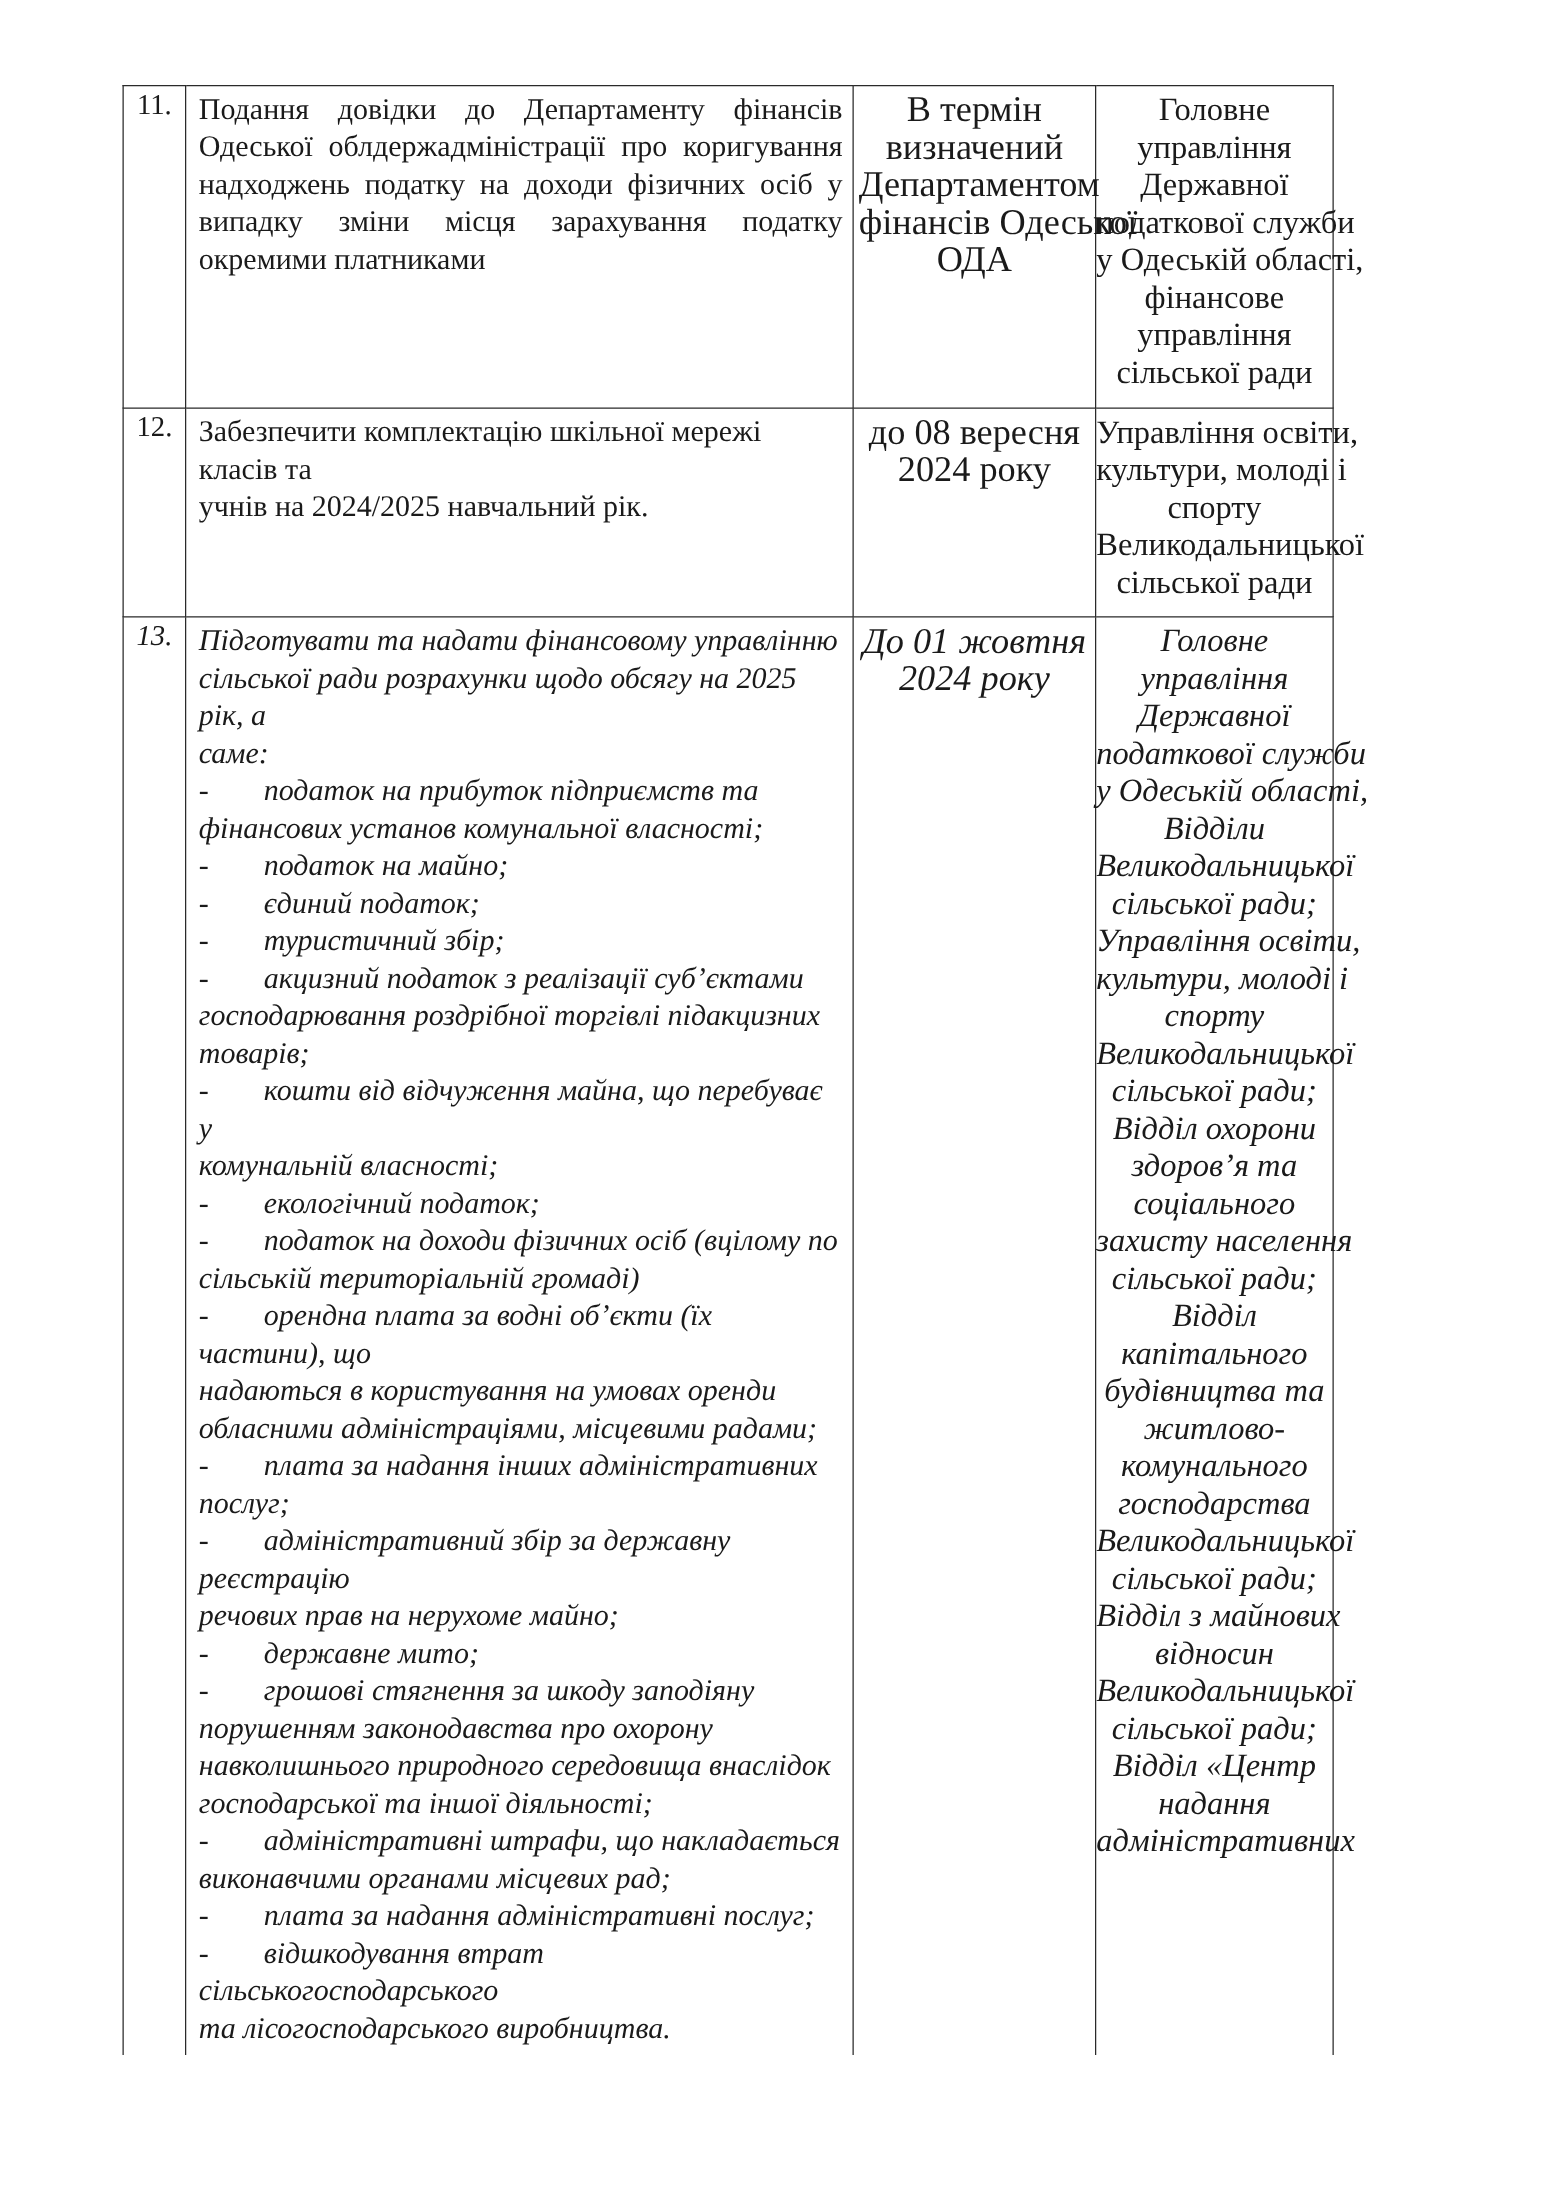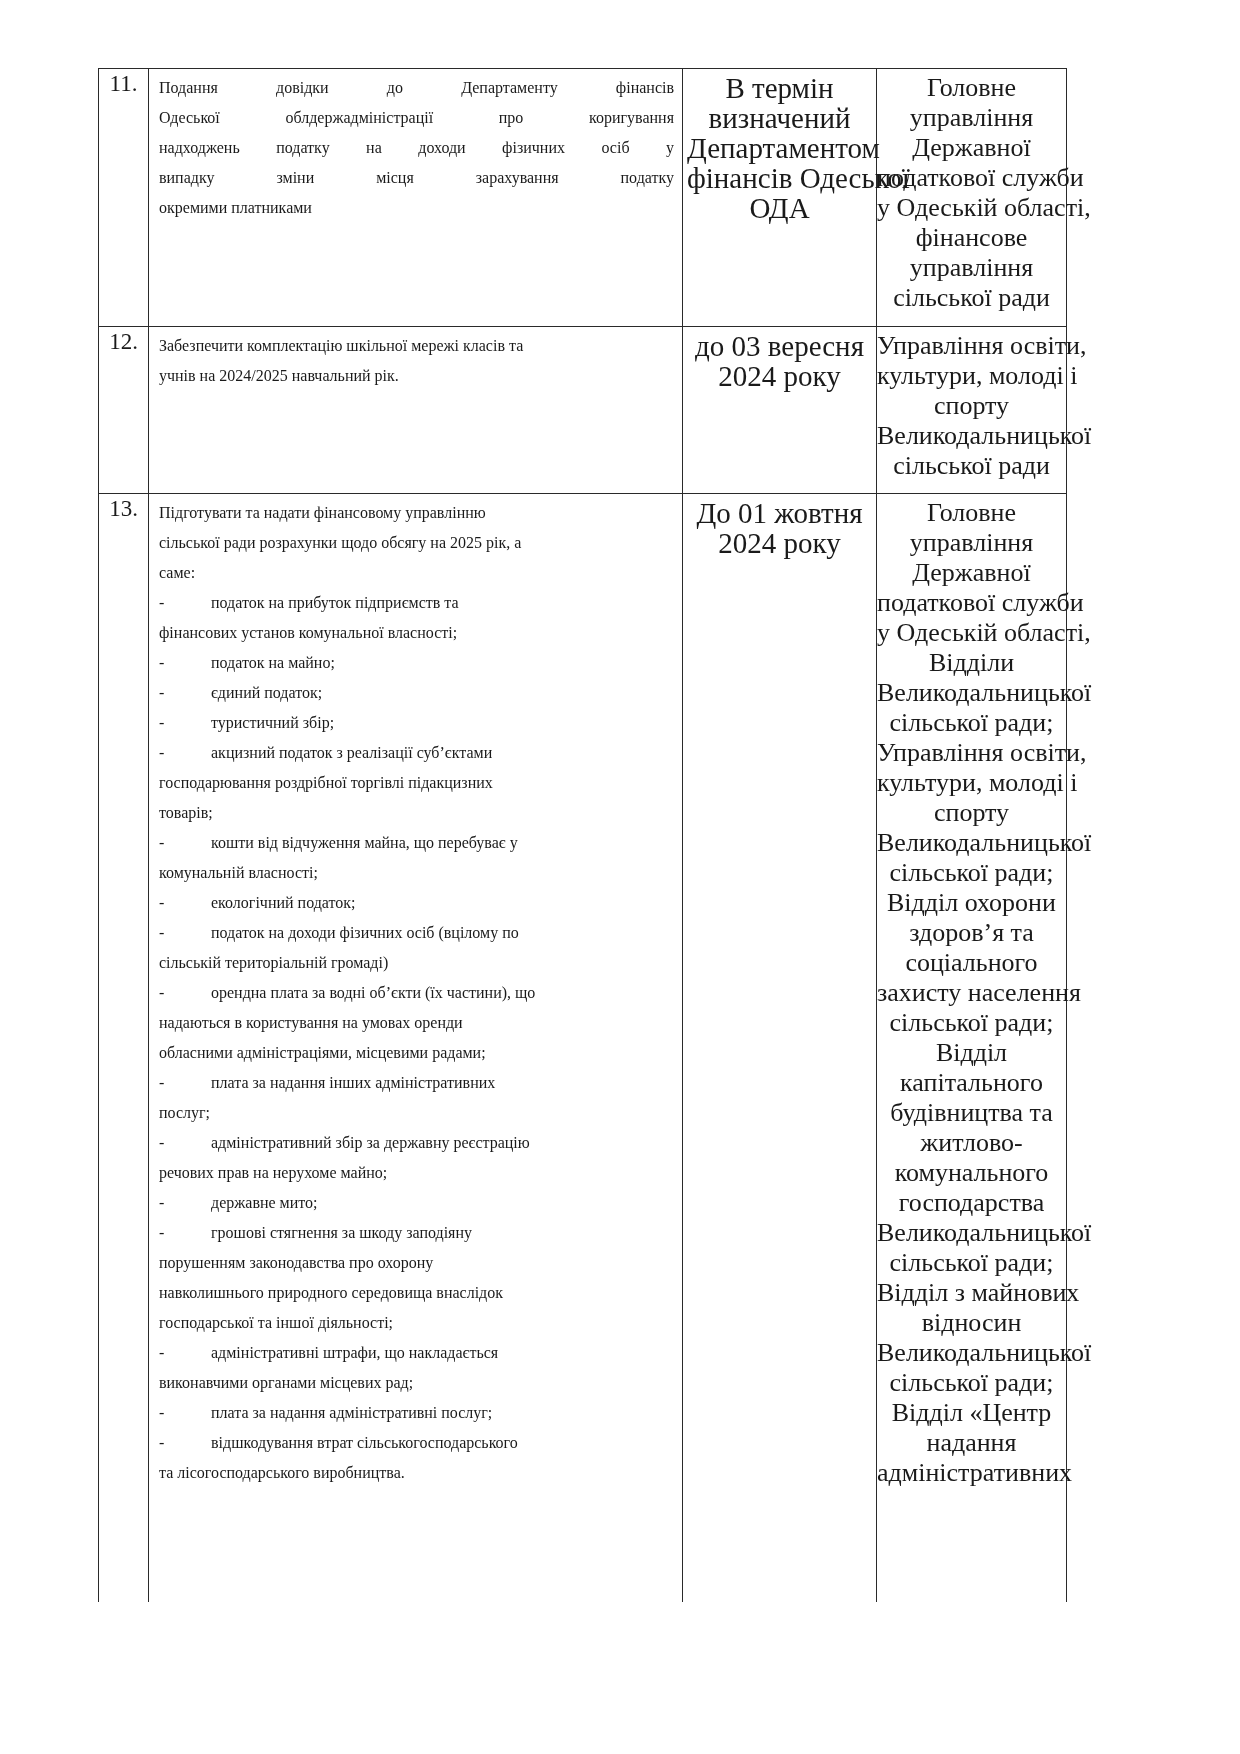--- a/index.html
+++ b/index.html
@@ -2,27 +2,27 @@
 <html><head>
 <meta charset="utf-8">
 <style>
   html, body { margin: 0; padding: 0; background: #ffffff; }
   body { width: 1240px; height: 1754px; position: relative; overflow: hidden;
          font-family: "Liberation Serif", "DejaVu Serif", serif; color: #1a1a1a; }
   .page { position: absolute; left: 0; top: 0; width: 1240px; height: 1754px; }
   table.plan { position: absolute; left: 98px; top: 68px; border-collapse: collapse;
                table-layout: fixed; width: 968px; }
   table.plan td { border: 1.5px solid #2a2a2a; vertical-align: top; padding: 0; }
-  table.plan tr.last td { border-bottom: none; }
+  table.plan tr.last td { border-bottom: none; font-style: italic; }
   col.c-num { width: 50px; }
   col.c-task { width: 534px; }
   col.c-term { width: 194px; }
   col.c-resp { width: 190px; }
   .num { font-size: 23px; text-align: center; padding-top: 3px !important; line-height: 24px; }
-  .task { font-size: 16px; line-height: 30px; padding: 4px 8px 6px 10px !important; }
+  .task { font-size: 24px; line-height: 30px; padding: 4px 8px 6px 10px !important; }
   .task.justify p { text-align: justify; text-align-last: left; margin: 0; word-spacing: 0px; }
   .task p { margin: 0; }
   .term { font-size: 29px; line-height: 30px; text-align: center; padding: 4px 4px 0 4px !important; }
   .resp { font-size: 26px; line-height: 30px; text-align: center; padding: 4px 0 0 0 !important; }
   .resp div, .term div { white-space: nowrap; }
   .row11 td { height: 247px; }
   .row12 td { height: 156px; }
   .row13 td { height: 1098px; }
   .item { display: block; }
   .item .dash { display: inline-block; width: 52px; }
@@ -66,21 +66,21 @@
             <div>сільської ради</div>
           </td>
         </tr>
         <tr class="row12">
           <td class="num">12.</td>
           <td class="task">
             <p>Забезпечити комплектацію шкільної мережі класів та</p>
             <p>учнів на 2024/2025 навчальний рік.</p>
           </td>
           <td class="term">
-            <div>до 03 вересня</div>
+            <div>до 08 вересня</div>
             <div>2024 року</div>
           </td>
           <td class="resp">
             <div>Управління освіти,</div>
             <div>культури, молоді і</div>
             <div>спорту</div>
             <div>Великодальницької</div>
             <div>сільської ради</div>
           </td>
         </tr>

